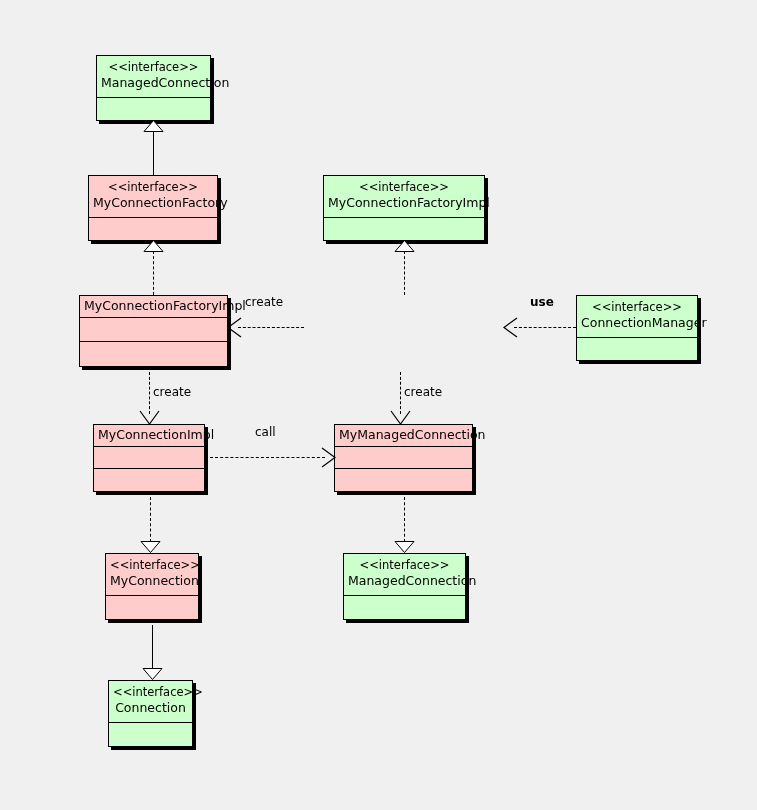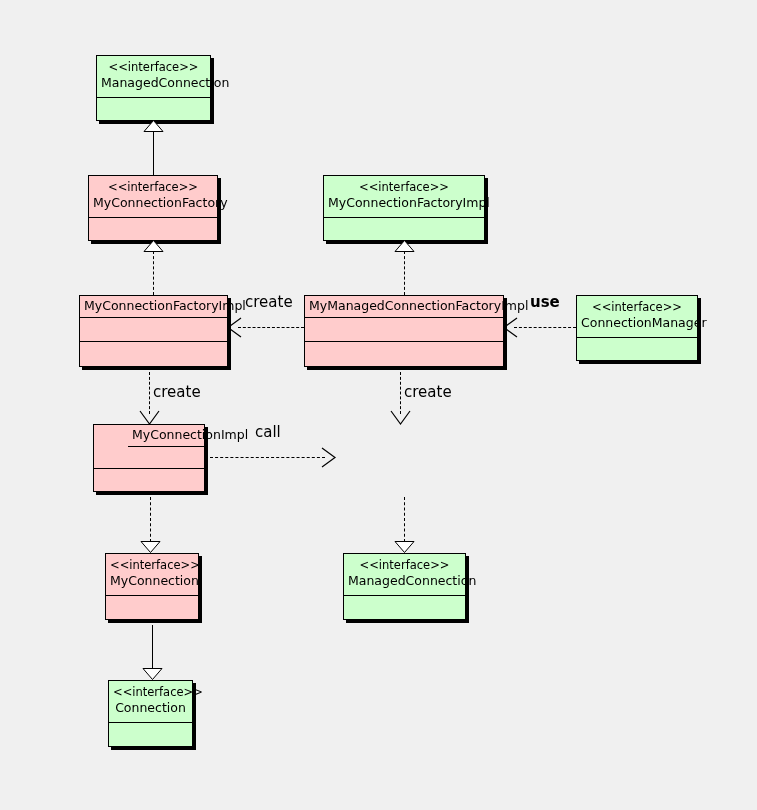--- a/index.html
+++ b/index.html
@@ -89,21 +89,21 @@
   
   .stick-arrow {
     position: absolute;
     z-index: 6;
   }
   .stick-arrow svg { display: block; }
 
   
   .edge-label {
     position: absolute;
-    font-size: 15px;
+    font-size: 12px;
     color: #000000;
     white-space: nowrap;
     z-index: 7;
     line-height: 13px;
   }
 </style>
 </head>
 <body>
 
 <div id="diagram">
@@ -215,44 +215,44 @@
   </div>
 
   <div class="uml-box pink" style="left:79px; top:295px; width:149px; height:72px;">
     <div class="uml-head" style="height:22px; padding-top:2px;">
       <span class="cls-name">MyConnectionFactoryImpl</span>
     </div>
     <div class="uml-compartment divided" style="height:24px;"></div>
     <div class="uml-compartment" style="height:24px;"></div>
   </div>
 
-  <div class="uml-box pink" style="left:304px; top:295px; width:200px; height:72px;">
+
+  <div class="uml-box green" style="left:576px; top:295px; width:122px; height:66px;">
+    <div class="uml-head" style="height:42px;">
+      <span class="stereotype">&lt;&lt;interface&gt;&gt;</span>
+      <span class="cls-name">ConnectionManager</span>
+    </div>
+    <div class="uml-compartment" style="height:23px;"></div>
+  </div>
+
+  <div class="uml-box pink" style="left:93px; top:424px; width:112px; height:68px;">
     <div class="uml-head" style="height:22px; padding-top:2px;">
-      <span class="cls-name">MyManagedConnectionFactoryImpl</span>
-    </div>
-    <div class="uml-compartment divided" style="height:24px;"></div>
-    <div class="uml-compartment" style="height:24px;"></div>
-  </div>
-
-  <div class="uml-box green" style="left:576px; top:295px; width:122px; height:66px;">
-    <div class="uml-head" style="height:42px;">
-      <span class="stereotype">&lt;&lt;interface&gt;&gt;</span>
-      <span class="cls-name">ConnectionManager</span>
-    </div>
-    <div class="uml-compartment" style="height:23px;"></div>
-  </div>
-
-  <div class="uml-box pink" style="left:93px; top:424px; width:112px; height:68px;">
-    <div class="uml-head" style="height:22px; padding-top:2px;margin-left:34px;">
       <span class="cls-name">MyConnectionImpl</span>
     </div>
     <div class="uml-compartment divided" style="height:22px;"></div>
     <div class="uml-compartment" style="height:22px;"></div>
   </div>
 
+  <div class="uml-box pink" style="left:334px; top:424px; width:139px; height:68px;">
+    <div class="uml-head" style="height:22px; padding-top:2px;">
+      <span class="cls-name">MyManagedConnection</span>
+    </div>
+    <div class="uml-compartment divided" style="height:22px;"></div>
+    <div class="uml-compartment" style="height:22px;"></div>
+  </div>
 
   <div class="uml-box pink" style="left:105px; top:553px; width:94px; height:67px;">
     <div class="uml-head" style="height:42px;">
       <span class="stereotype">&lt;&lt;interface&gt;&gt;</span>
       <span class="cls-name">MyConnection</span>
     </div>
     <div class="uml-compartment" style="height:24px;"></div>
   </div>
 
   <div class="uml-box green" style="left:343px; top:553px; width:123px; height:67px;">

